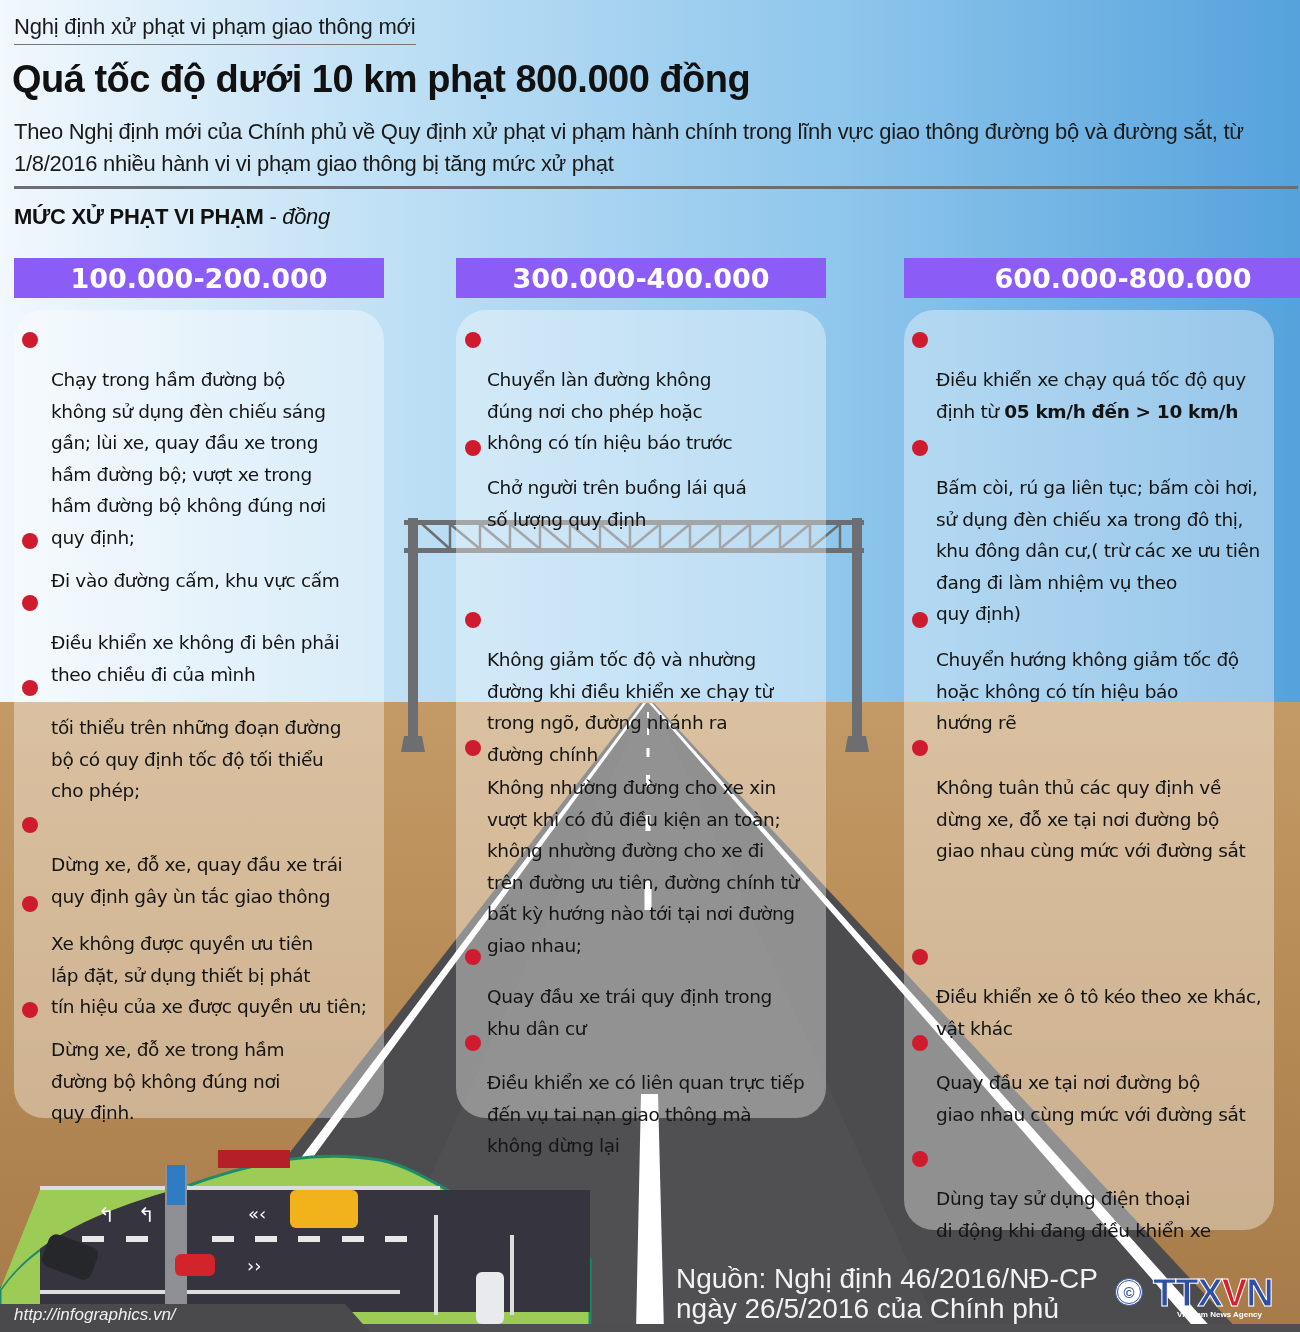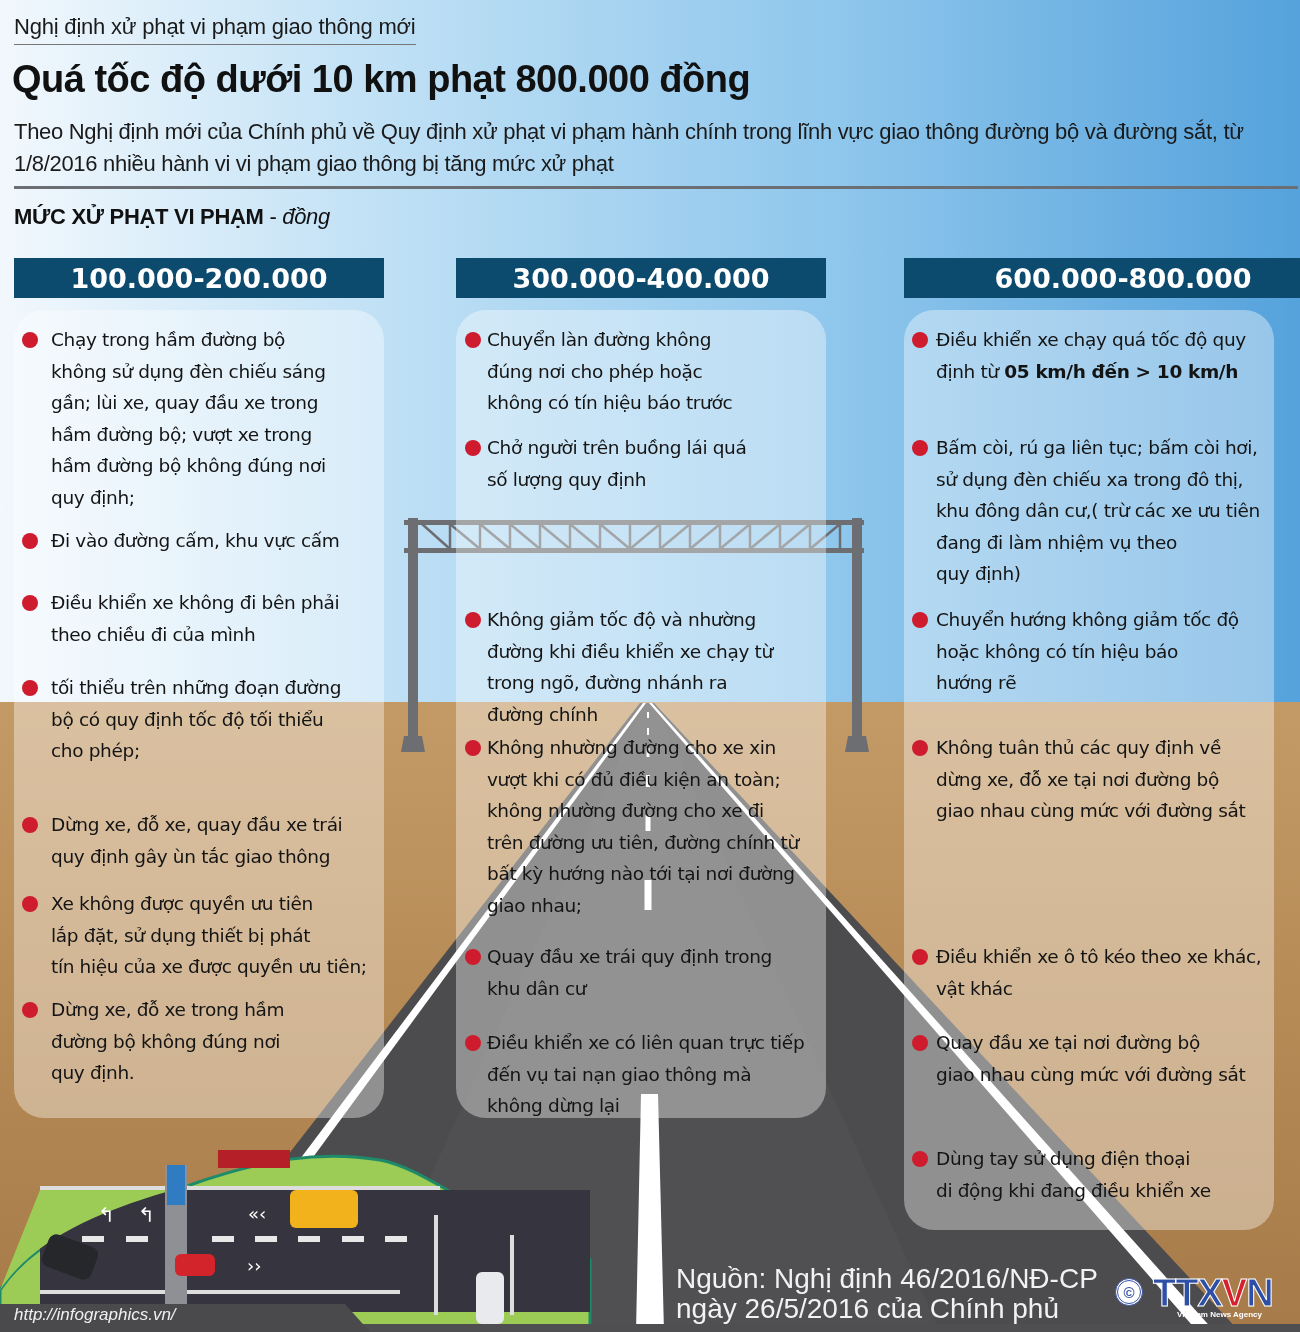--- a/index.html
+++ b/index.html
@@ -50,36 +50,37 @@
     font-family: "Liberation Sans", sans-serif;
     font-size: 22px; color: #111;
     letter-spacing: -0.3px;
   }
   .section-label b { font-weight: bold; }
   .section-label i { font-style: italic; }
 
   
   .tier-header {
     position: absolute; top: 258px; height: 40px;
-    background: #0c4a6e; color: #fff;
+    background: #8b5cf6; color: #fff;
     font-family: "DejaVu Sans", sans-serif;
     font-weight: bold; font-size: 27px;
     display: flex; align-items: center; justify-content: center;
     letter-spacing: 0px;
   }
   .card {
     position: absolute; top: 310px;
     border-radius: 30px;
     background: rgba(255,255,255,0.38);
   }
   .item {
     position: absolute;
     font-family: "DejaVu Sans", sans-serif;
     font-size: 18.5px; line-height: 31.5px; color: #141414;
     letter-spacing: -0.35px;
+    margin-top: 40px;
   }
   .bullet {
     position: absolute; width: 16px; height: 16px; border-radius: 50%;
     background: #cf1b2e;
   }
   .item b { font-weight: bold; }
 
   
   .source {
     position: absolute; left: 676px; top: 1264px;

